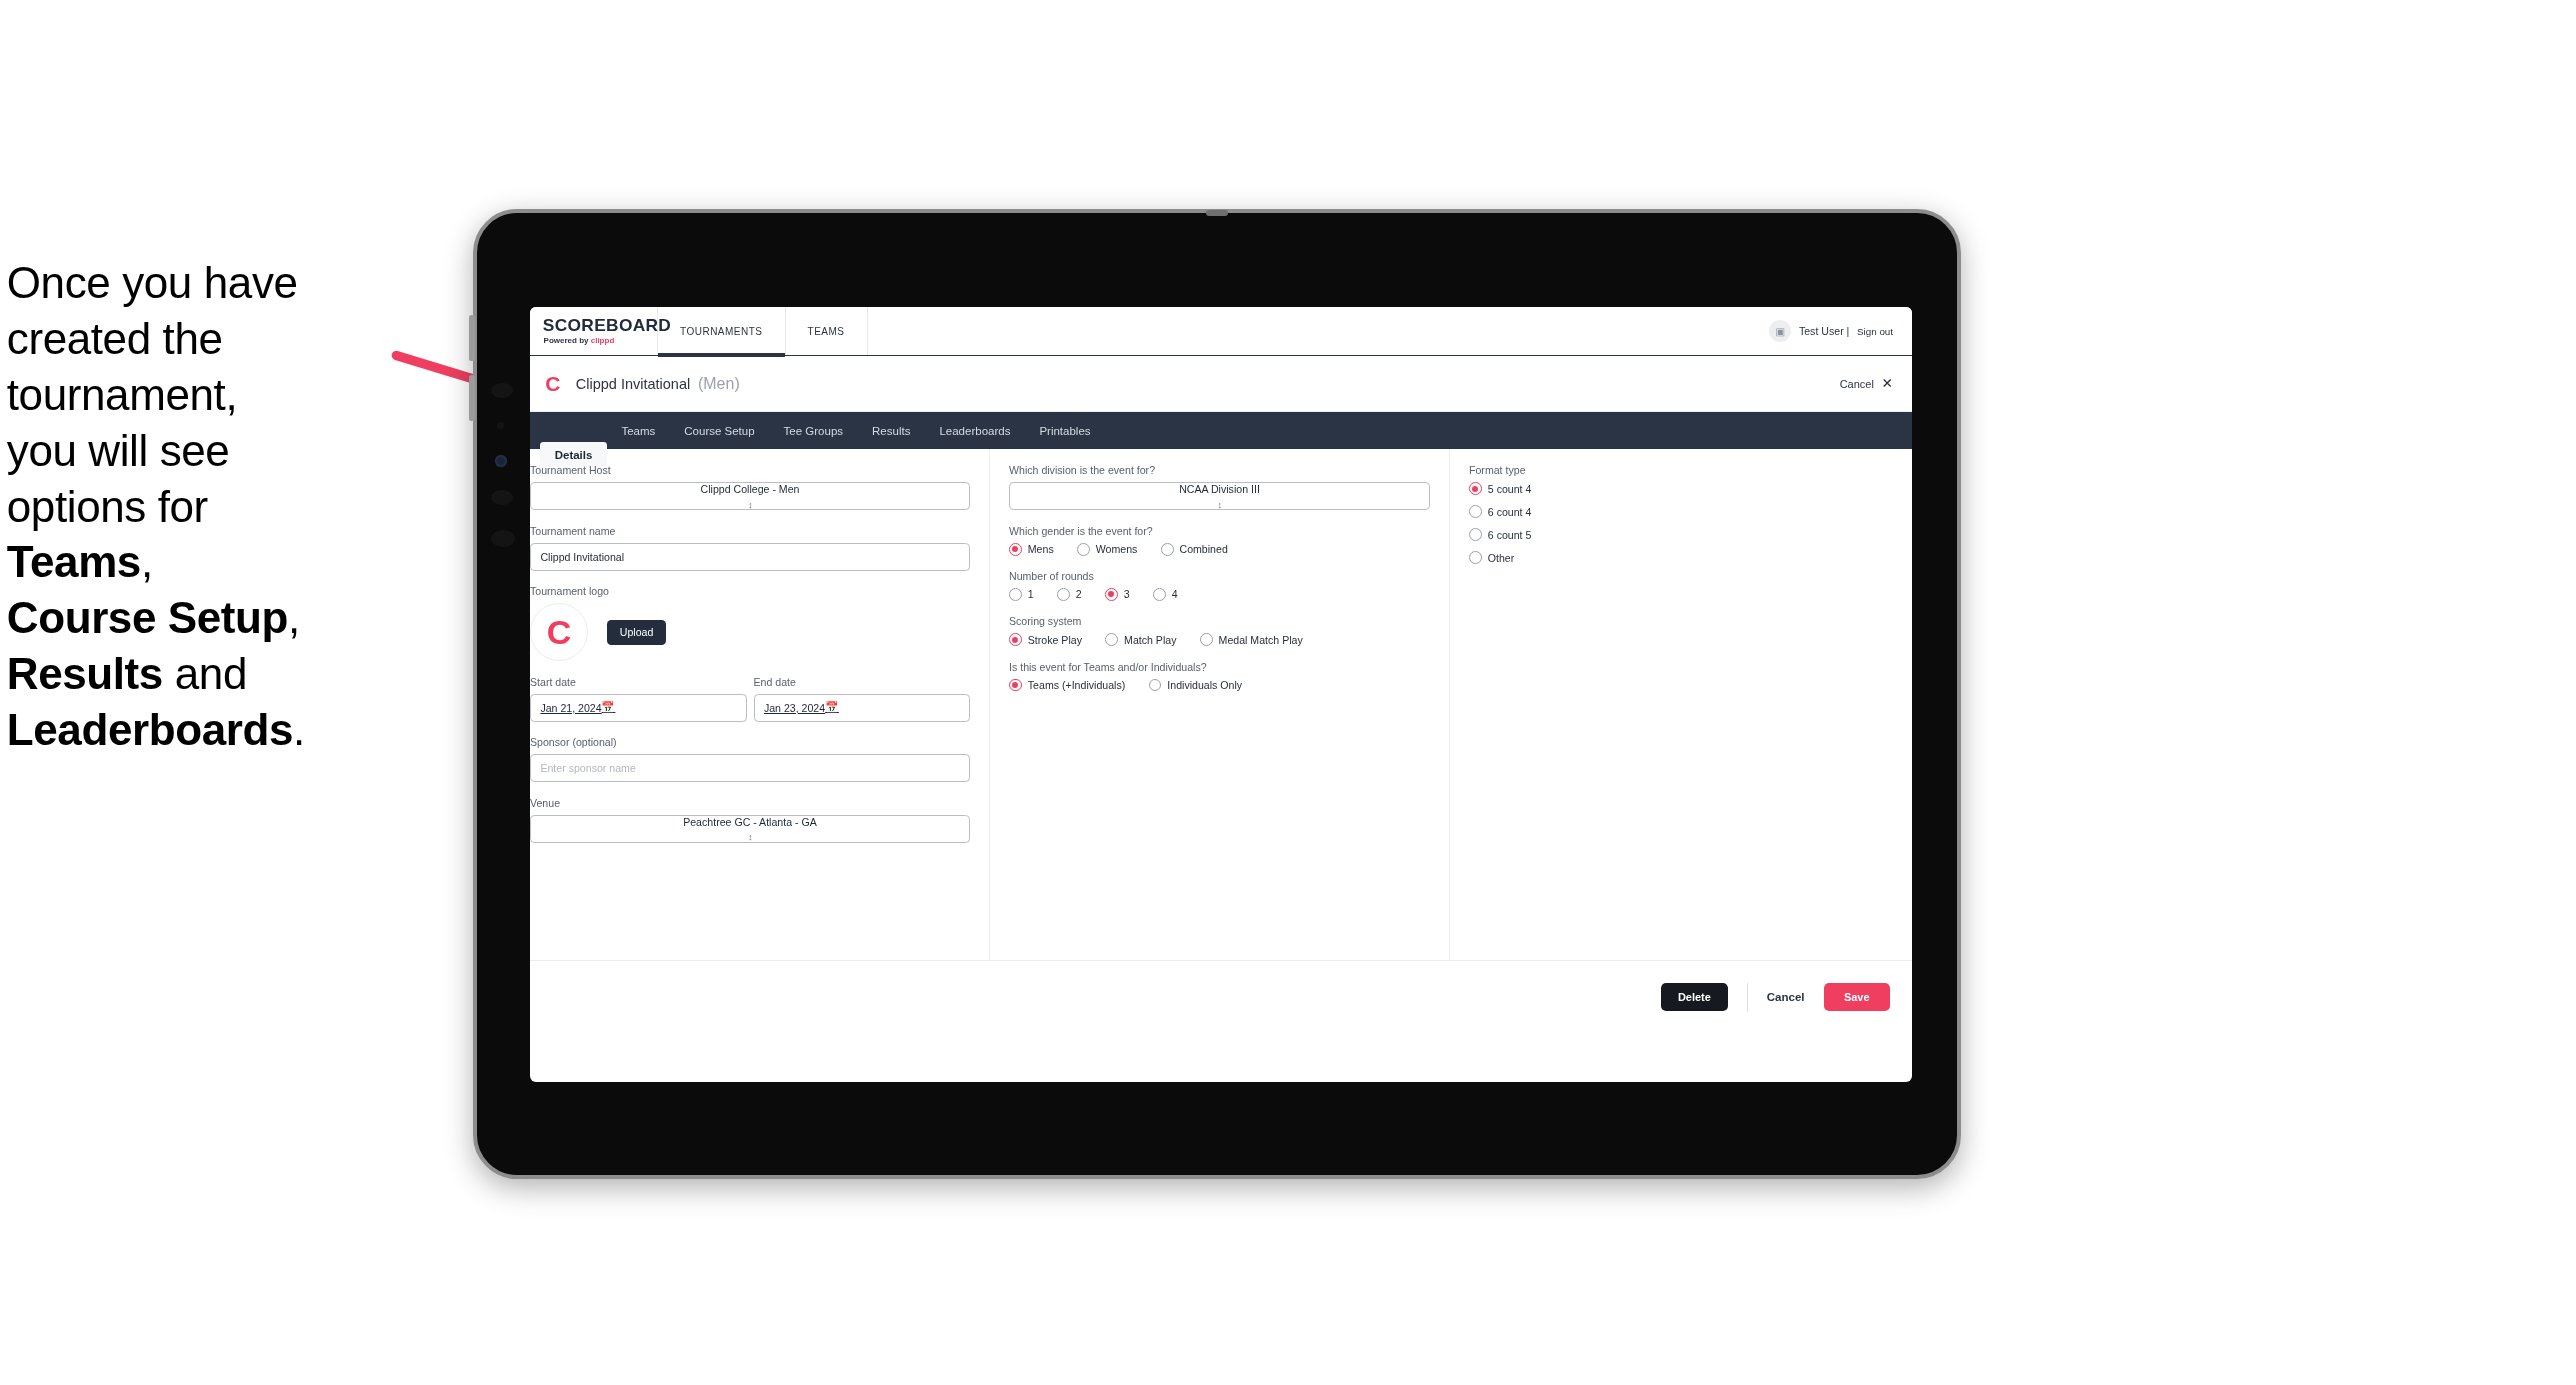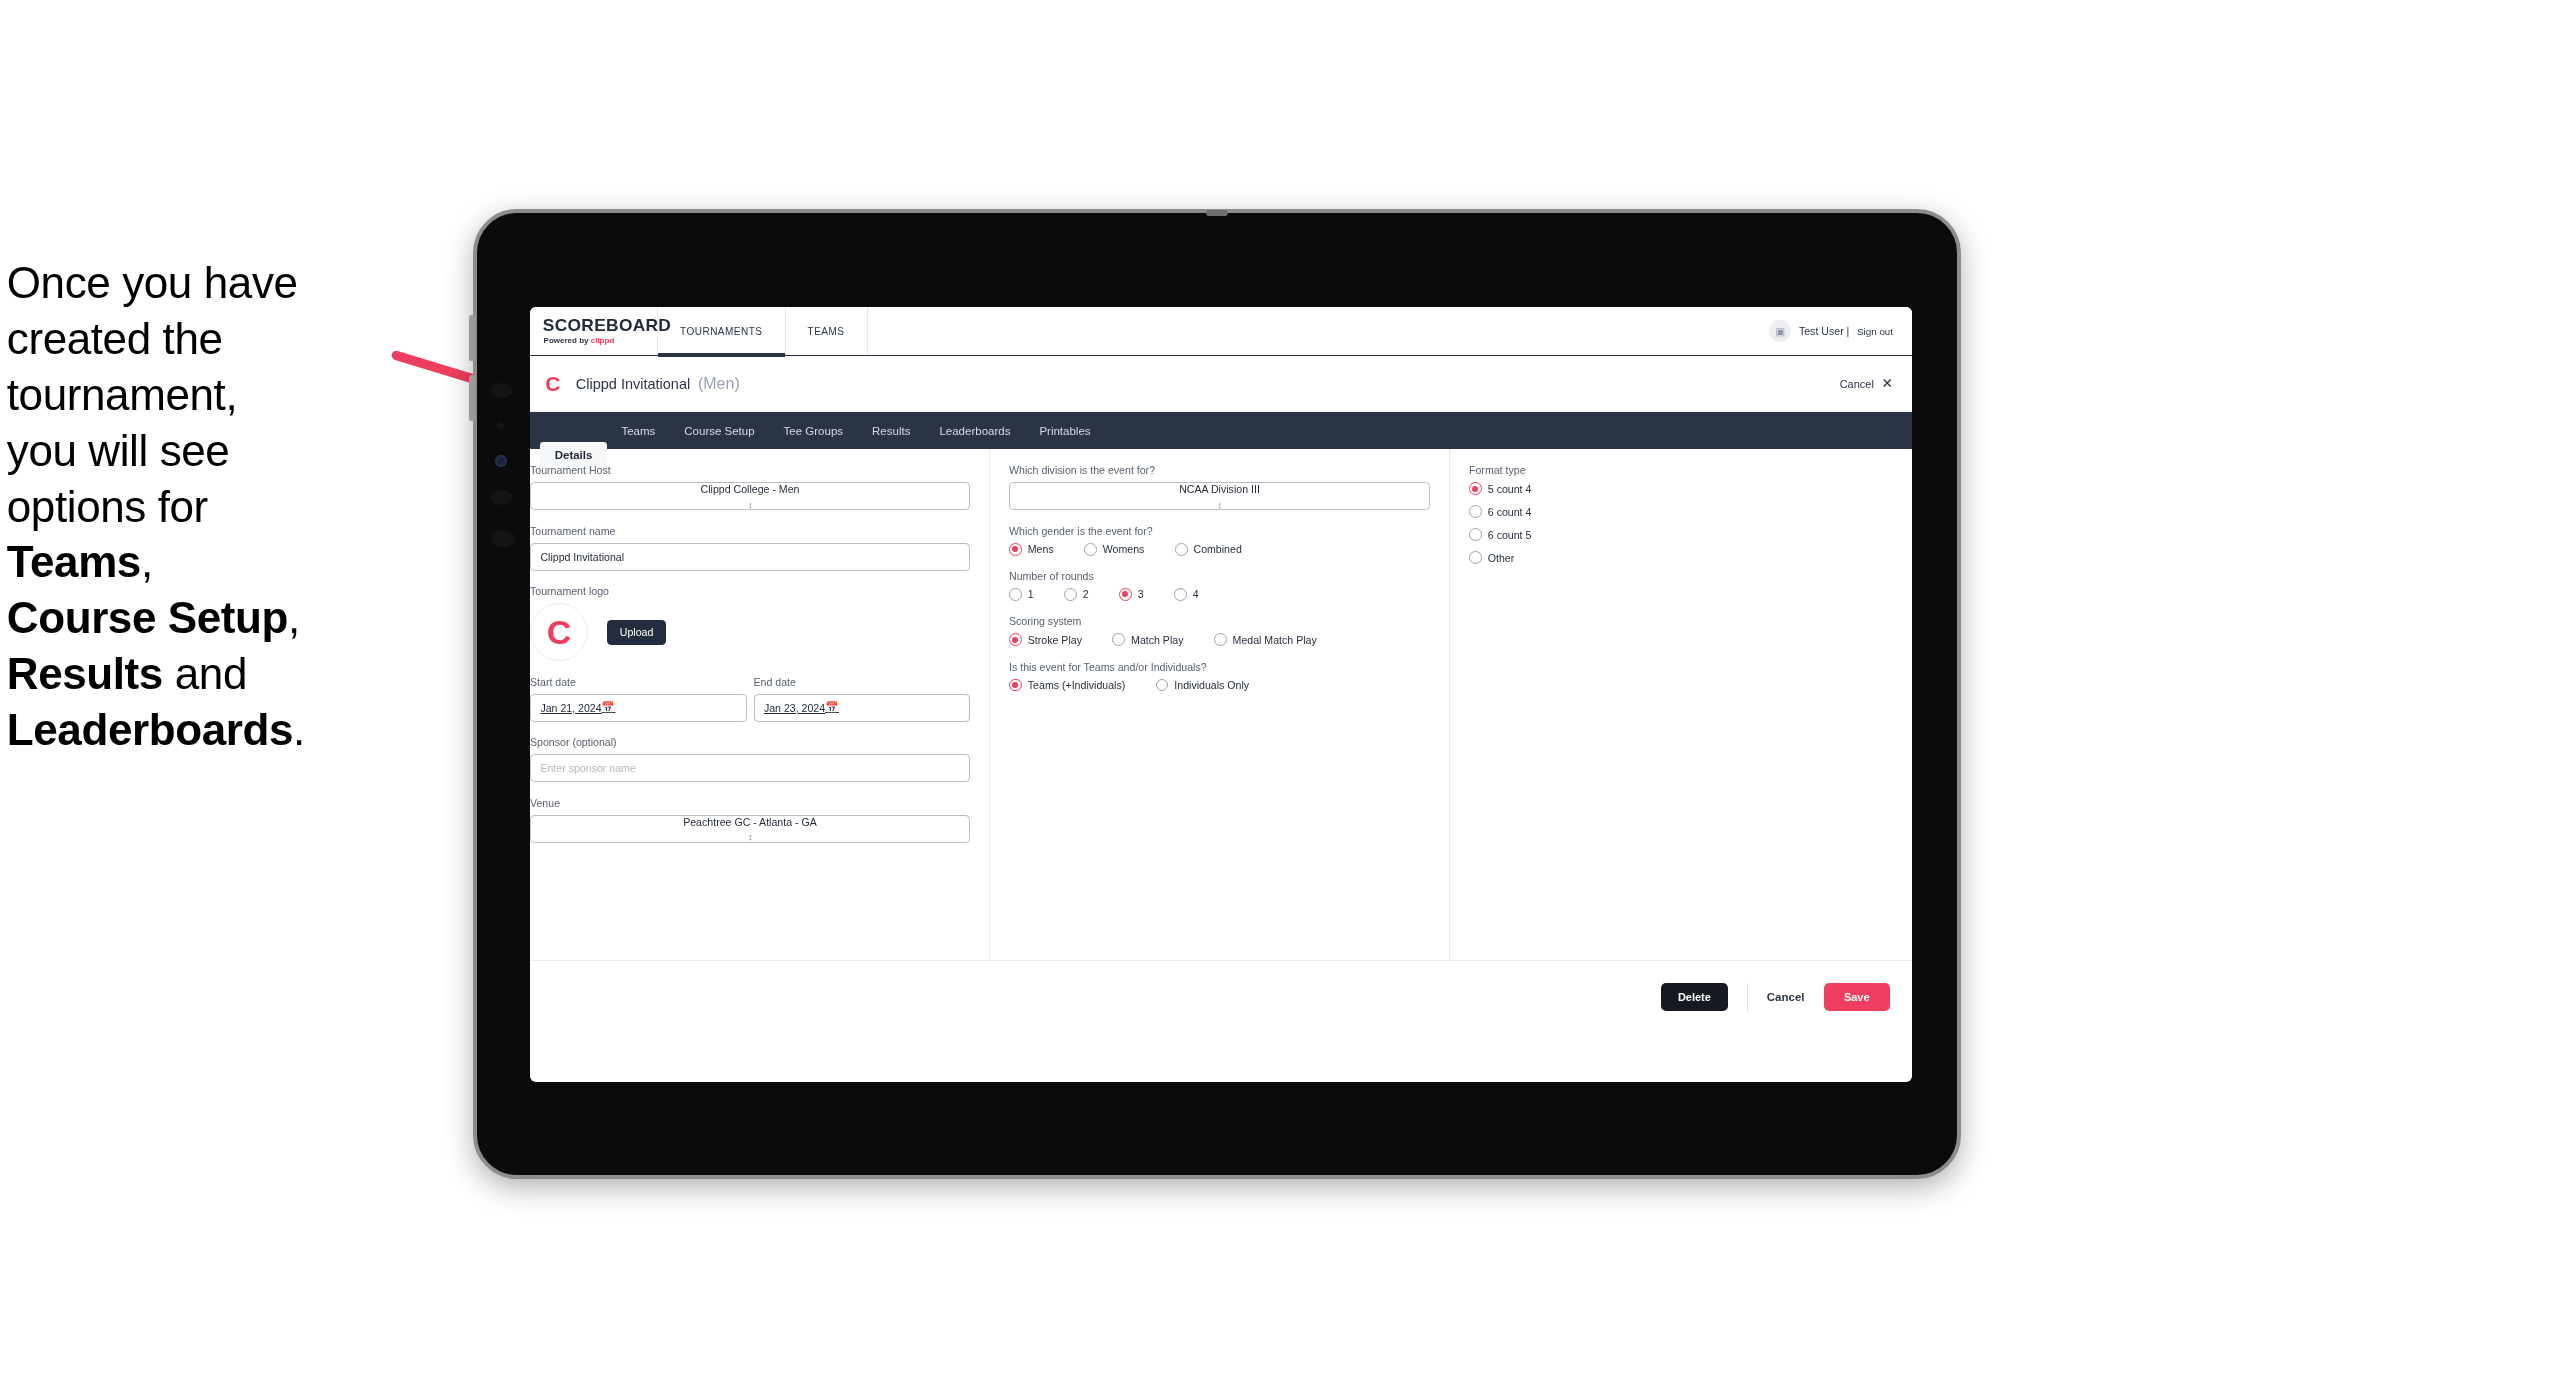--- a/index.html
+++ b/index.html
@@ -146,21 +146,21 @@
     color: #ef3e5f; font-size: 34px; font-weight: 800; line-height: 1;
   }
   #upload-btn {
     background: #232d3d; color: #fff; font-size: 10.6px;
     padding: 6.8px 12.8px; border-radius: 4.3px; cursor: pointer;
   }
   #dates-row { display: flex; gap: 7px; }
   #dates-row > div { flex: 1; }
 
   
-  .radio-row { display: flex; align-items: center; flex-wrap: wrap; gap: 15px; }
+  .radio-row { display: flex; align-items: center; flex-wrap: wrap; gap: 8px; }
   .radio {
     display: flex; align-items: center; gap: 6px; margin-right: 15.3px; cursor: pointer;
   }
   .radio .dot {
     width: 12.8px; height: 12.8px; border-radius: 50%;
     border: 1.2px solid #9ba1ab; background: #fff;
     display: flex; align-items: center; justify-content: center; flex: 0 0 auto;
   }
   .radio.on .dot { border-color: #ef3e5f; }
   .radio.on .dot::after {

